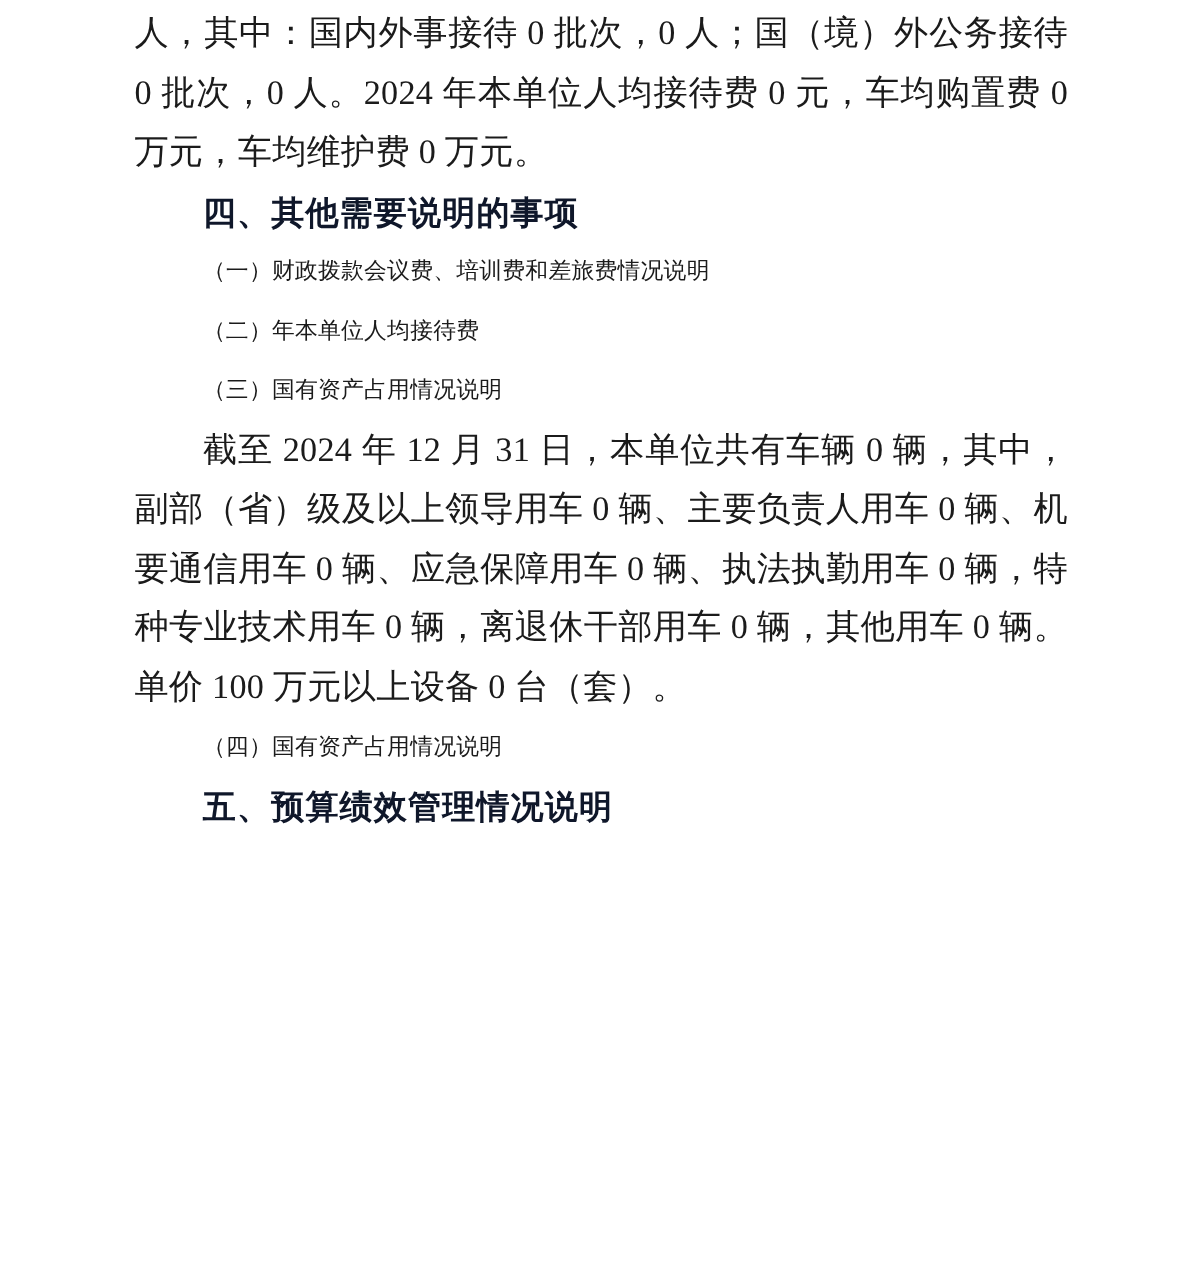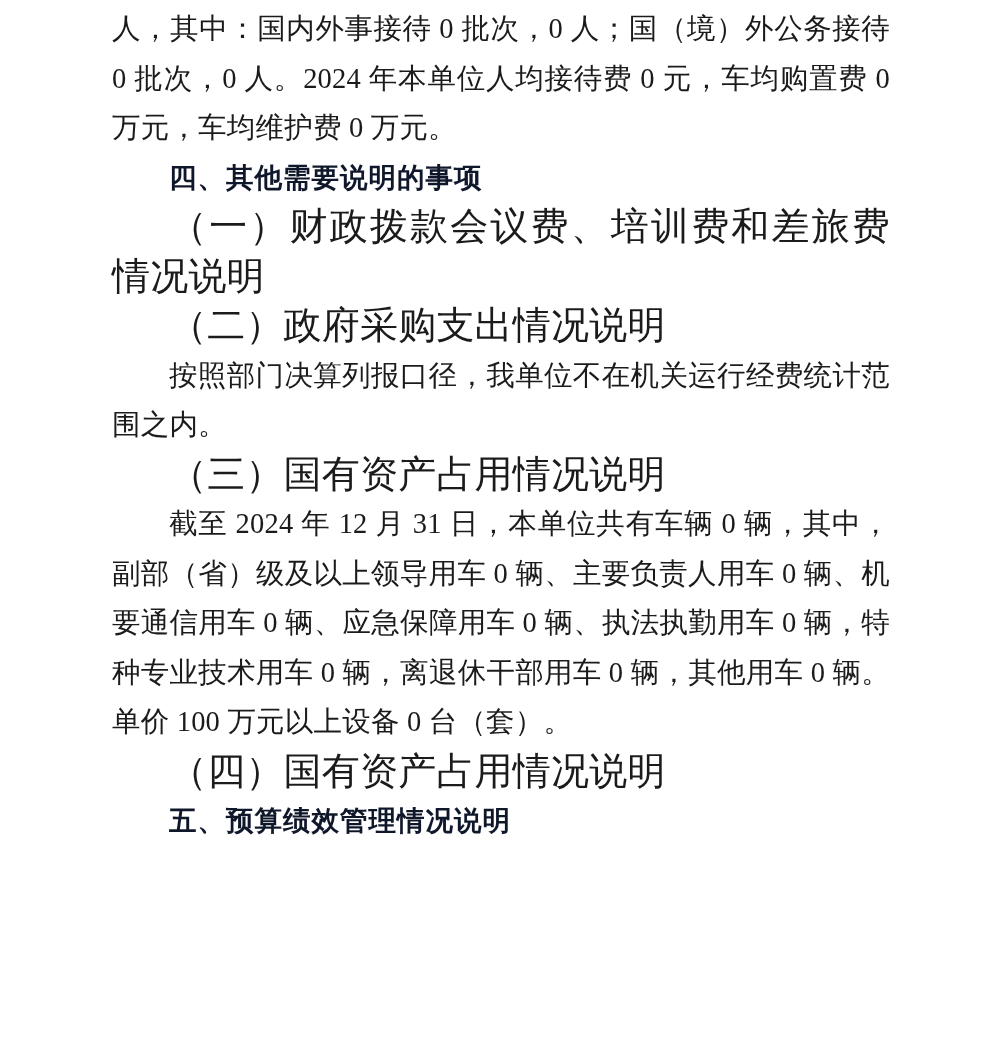--- a/index.html
+++ b/index.html
@@ -44,42 +44,41 @@
     font-family: "Liberation Sans", "DejaVu Sans", sans-serif;
     font-weight: bold;
     font-size: 27.5px;
     line-height: 49.5px;
     text-indent: 57px;
     letter-spacing: 1px;
     color: #0f172a;
   }
   p.subheading {
     text-indent: 57px;
-    font-size: 38px;
+    font-size: 19px;
   }
   .blk {
     margin-bottom: 0;
   }
 </style>
 </head>
 <body>
 
 <div class="page">
   <div class="doc-body">
 
     <p class="body-text blk">人，其中：国内外事接待 0 批次，0 人；国（境）外公务接待 0 批次，0 人。2024 年本单位人均接待费 0 元，车均购置费 0 万元，车均维护费 0 万元。</p>
 
     <p class="heading blk">四、其他需要说明的事项</p>
 
     <p class="subheading blk">（一）财政拨款会议费、培训费和差旅费情况说明</p>
 
 
-    <p class="subheading blk">（二）政府采购支出情况说明</p>
+    <p class="subheading blk">（二）年本单位人均接待费</p>
 
-    <p class="indent2 blk">按照部门决算列报口径，我单位不在机关运行经费统计范围之内。</p>
 
     <p class="subheading blk">（三）国有资产占用情况说明</p>
 
     <p class="indent2 blk">截至 2024 年 12 月 31 日，本单位共有车辆 0 辆，其中，副部（省）级及以上领导用车 0 辆、主要负责人用车 0 辆、机要通信用车 0 辆、应急保障用车 0 辆、执法执勤用车 0 辆，特种专业技术用车 0 辆，离退休干部用车 0 辆，其他用车 0 辆。单价 100 万元以上设备 0 台（套）。</p>
 
     <p class="subheading blk">（四）国有资产占用情况说明</p>
 
 
     <p class="heading blk">五、预算绩效管理情况说明</p>
 

